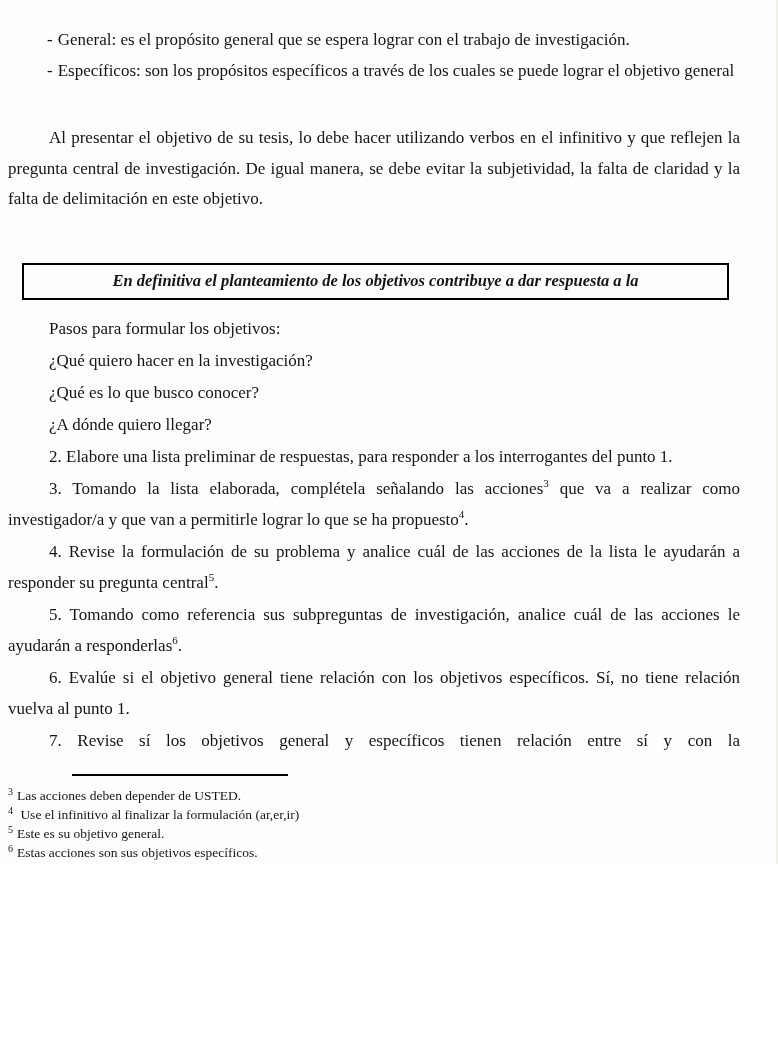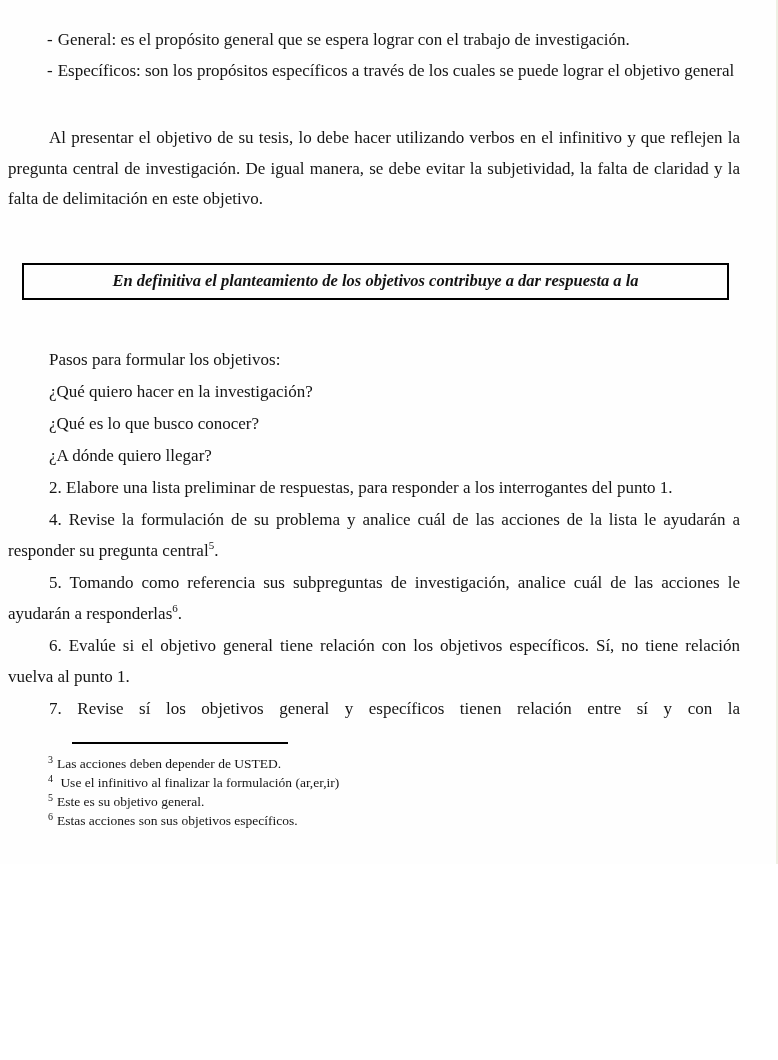--- a/index.html
+++ b/index.html
@@ -36,36 +36,36 @@
     margin: 48px 11px 0 14px;
     border: 2px solid #000;
     padding: 1px 28px 2px;
     text-align: center;
     font-weight: bold;
     font-style: italic;
     font-size: 16.5px;
   }
   .box .boxline { display: block; line-height: 30.5px; }
 
-  .steps { margin-top: 44px; }
+  .steps { margin-top: 13px; }
   .steps p { line-height: 31px; margin-bottom: 1px; }
 
   sup.fn-ref {
     font-size: 11px;
     line-height: 0;
     vertical-align: super;
   }
 
   .fn-sep {
     width: 216px;
     margin: 18px 0 10px 64px;
     border-top: 2px solid #000;
     height: 0;
   }
-  .footnotes { margin-left: 40px; }
+  .footnotes { }
   .footnotes .fn {
     font-size: 13.5px;
     line-height: 19px;
     text-indent: 0;
   }
   .footnotes sup.fn-num {
     font-size: 10px;
     line-height: 0;
     vertical-align: super;
     margin-right: 4px;
@@ -90,20 +90,21 @@
   <div class="box">
     <span class="boxline">En definitiva el planteamiento de los objetivos contribuye a dar respuesta a la</span>
   </div>
 
   <div class="steps">
     <p class="indent">Pasos para formular los objetivos:</p>
     <p class="indent">¿Qué quiero hacer en la investigación?</p>
     <p class="indent">¿Qué es lo que busco conocer?</p>
     <p class="indent">¿A dónde quiero llegar?</p>
     <p class="indent justify">2. Elabore una lista preliminar de respuestas, para responder a los interrogantes del punto 1.</p>
+    <p class="indent justify"><span>3. Tomando la lista elaborada, complétela señalando las acciones</span><sup class="fn-ref">3</sup><span> que va a realizar como investigador/a y que van a permitirle lograr lo que se ha propuesto</span><sup class="fn-ref">4</sup><span>.</span></p>
     <p class="indent justify"><span>4. Revise la formulación de su problema y analice cuál de las acciones de la lista le ayudarán a responder su pregunta central</span><sup class="fn-ref">5</sup><span>.</span></p>
     <p class="indent justify"><span>5. Tomando como referencia sus subpreguntas de investigación, analice cuál de las acciones le ayudarán a responderlas</span><sup class="fn-ref">6</sup><span>.</span></p>
     <p class="indent justify">6. Evalúe si el objetivo general tiene relación con los objetivos específicos. Sí, no tiene relación vuelva al punto 1.</p>
     <p class="indent justify stretch">7. Revise sí los objetivos general y específicos tienen relación entre sí y con la</p>
   </div>
 
   <div class="fn-sep"></div>
 
   <div class="footnotes">
     <p class="fn"><sup class="fn-num">3</sup><span>Las acciones deben depender de USTED.</span></p>

